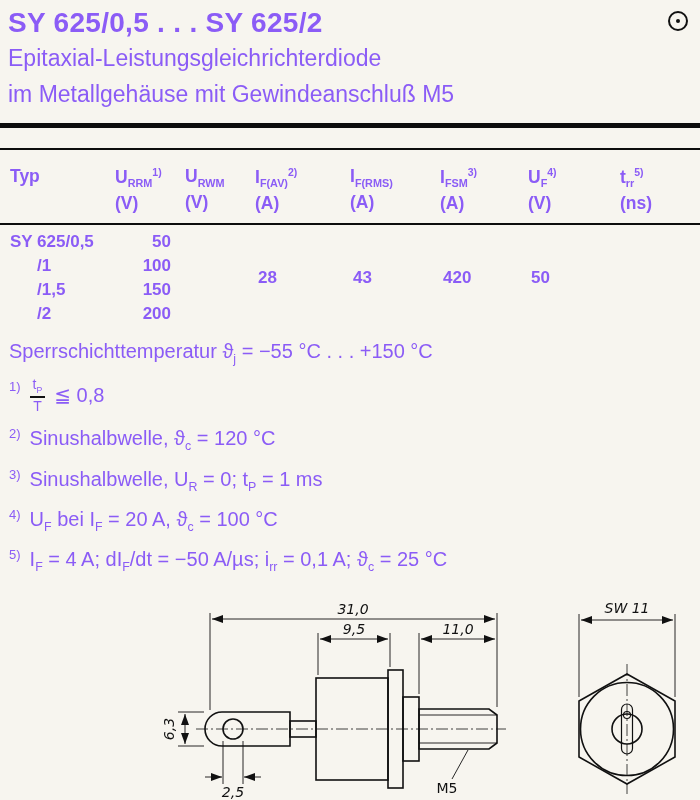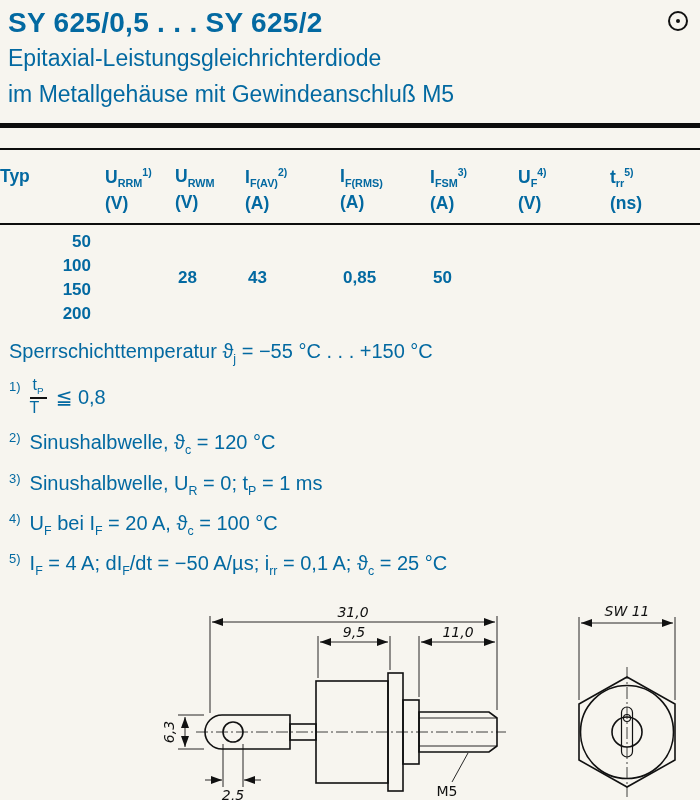--- a/index.html
+++ b/index.html
@@ -1,47 +1,47 @@
 <!DOCTYPE html>
 <html><head>
 <meta charset="utf-8">
 <style>
   *{box-sizing:border-box;margin:0;padding:0}
   html,body{background:#e8e6e0}
   .page{
     width:700px;height:800px;margin:0;position:relative;overflow:hidden;
-    background:#f7f5ef;color:#0369a1;
+    background:#f7f5ef;color:#8b5cf6;
     font-family:"Liberation Sans","DejaVu Sans",sans-serif;
   }
   .header-row{display:flex;justify-content:space-between;align-items:flex-start;padding:7px 12px 0 8px}
   .title{font-size:28px;font-weight:bold;letter-spacing:.3px}
   .logo{width:20px;height:20px;border:2px solid #111;border-radius:50%;display:flex;align-items:center;justify-content:center;margin-top:4px;flex:0 0 auto}
   .logo .dot{width:4px;height:4px;background:#111;border-radius:50%}
   .subtitle{font-size:23px;font-weight:normal;line-height:1.23;margin:5px 0 0 8px}
   .rule{background:#0d0d0d;width:100%}
   .rule.thick{height:5px;margin-top:14px}
   .rule.thin{height:2px;margin-top:20px}
   .rule.underhead{height:2px;margin-top:9px}
-  .grid8{display:grid;grid-template-columns:105px 70px 70px 95px 90px 88px 92px 1fr;padding-left:0}
+  .grid8{display:grid;grid-template-columns:105px 70px 70px 95px 90px 88px 92px 1fr;padding-left:10px}
   .thead{margin-top:16px;font-size:17.5px;font-weight:bold}
   .th .unit{margin-top:4px}
   sub{font-size:62%}
   sup{font-size:60%}
   .tbody{margin-top:5px;font-size:17px;font-weight:bold}
   .colstack div{line-height:24px}
   .indent{padding-left:27px}
   .vals div{text-align:right;padding-right:14px}
   .shared{display:flex;align-items:center;padding-left:3px}
   .jtemp{font-size:20px;margin:14px 6px 0 9px}
   .fn{display:flex;gap:9px;margin:14px 0 0 9px;font-size:20px;align-items:flex-start}
   .fn .marker{font-size:13px;margin-top:-1px}
   .fn .txt{line-height:1.15}
   .fn1{align-items:center;margin-top:11px}
   .fn1 .marker{align-self:flex-start;margin-top:2px}
-  .frac{display:inline-flex;flex-direction:column;font-size:16px;line-height:1.05}
+  .frac{display:inline-flex;flex-direction:column;align-items:center;font-size:14px;line-height:1.05}
   .frac .num{border-bottom:2px solid #111;padding:0 3px 1px}
   .frac .den{padding-top:1px}
   .fn1 .rest{font-size:20px}
   .drawing-wrap{margin-top:4px}
   svg text{font-family:"DejaVu Sans","Liberation Sans",sans-serif}
 </style>
 </head>
 <body>
 
 <div class="page">
@@ -90,30 +90,36 @@
     </div>
     <div class="th">
       <div class="lbl"><span>t</span><sub>rr</sub><sup>5)</sup></div>
       <div class="unit">(ns)</div>
     </div>
   </div>
 
   <div class="rule underhead"></div>
 
   <div class="grid8 tbody">
+    <div class="colstack">
+      <div>SY 625/0,5</div>
+      <div class="indent">/1</div>
+      <div class="indent">/1,5</div>
+      <div class="indent">/2</div>
+    </div>
     <div class="colstack vals">
       <div>50</div>
       <div>100</div>
       <div>150</div>
       <div>200</div>
     </div>
     <div class="shared"></div>
     <div class="shared">28</div>
     <div class="shared">43</div>
-    <div class="shared">0,85</div>
+    <div class="shared">420</div>
     <div class="shared">50</div>
   </div>
 
   <div class="jtemp"><span>Sperrschichttemperatur ϑ</span><sub>j</sub><span> = −55 °C . . . +150 °C</span></div>
 
   <div class="fn fn1">
     <span class="marker">1)</span>
     <span class="frac">
       <span class="num"><span>t</span><sub>P</sub></span>
       <span class="den">T</span>

